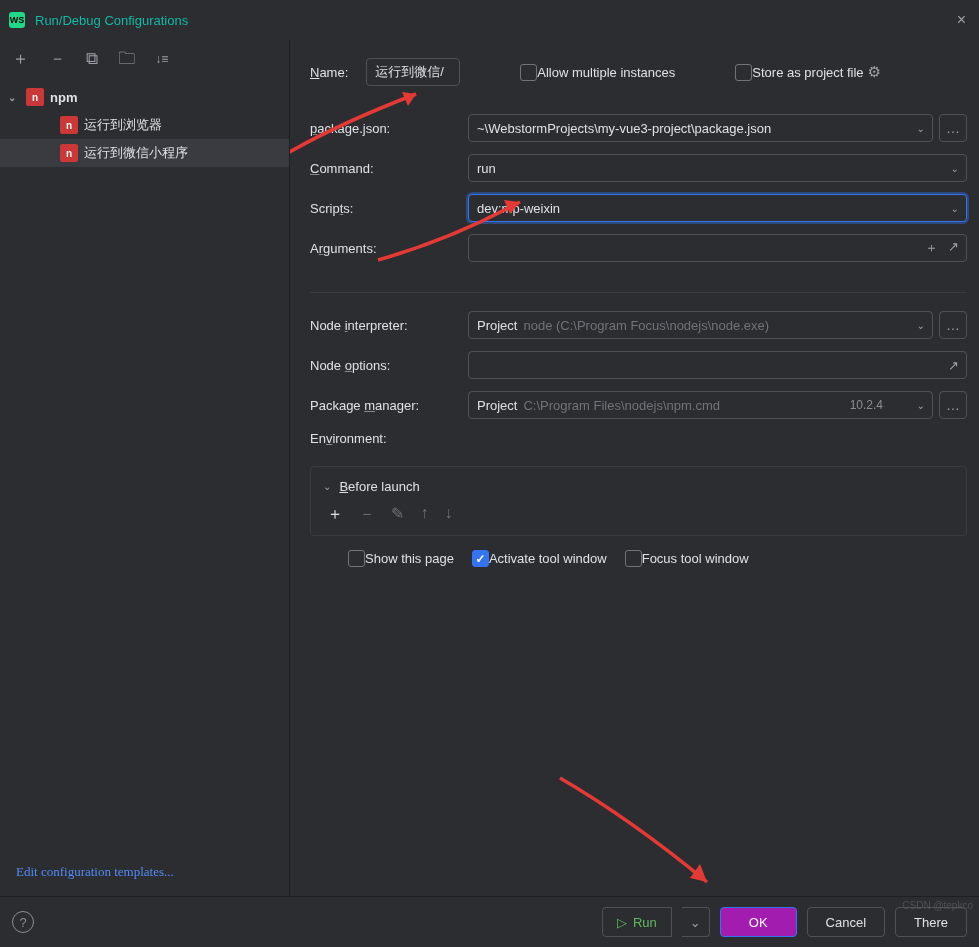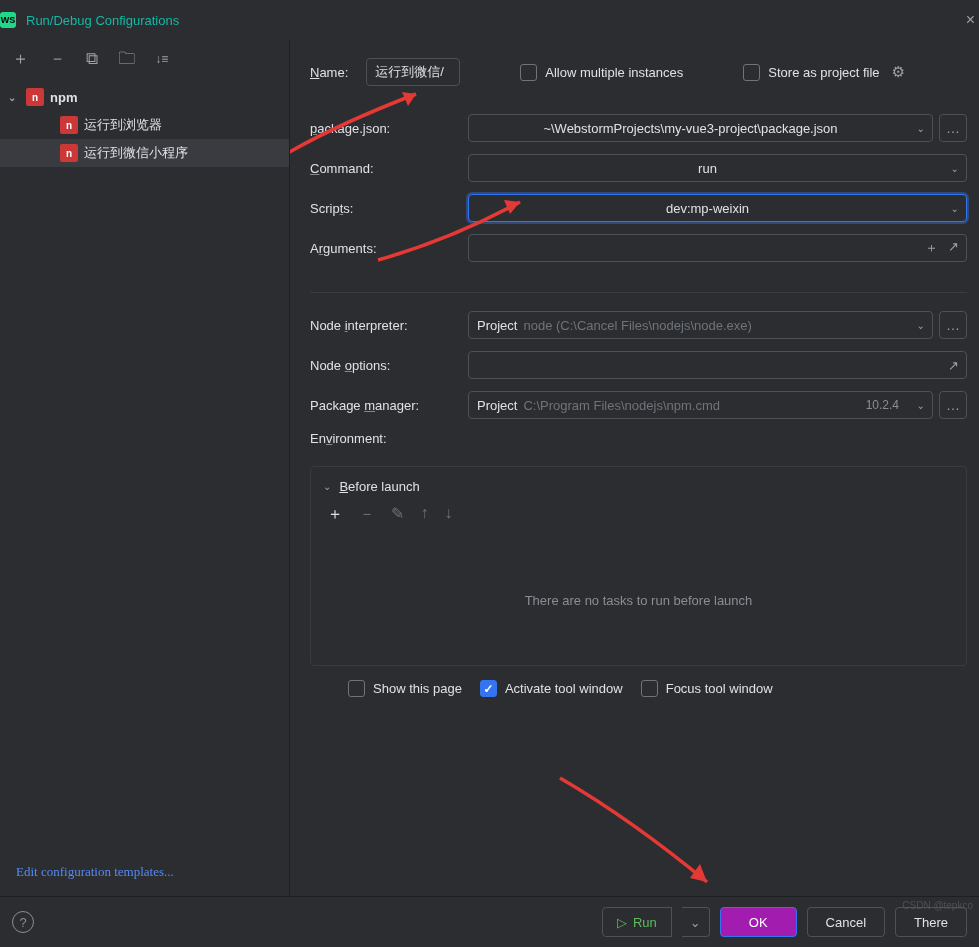--- a/index.html
+++ b/index.html
@@ -1,17 +1,17 @@
 <!DOCTYPE html>
 <html><head>
 <meta charset="utf-8">
 <style>
 * { box-sizing: border-box; margin: 0; padding: 0; }
 body { font-family: -apple-system, "Segoe UI", sans-serif; font-size: 13px; background: #2b2d30; color: #dfe1e5; width: 979px; height: 947px; overflow: hidden; display: flex; flex-direction: column; }
-.titlebar { display: flex; align-items: center; padding: 6px 0; height: 40px; gap: 10px; text-align: right; }
+.titlebar { display: flex; align-items: center; padding: 6px 9px; height: 40px; gap: 10px; text-align: right; }
 .app-icon { width: 16px; height: 16px; background: #21d789; border-radius: 3px; display:flex; align-items:center; justify-content:center; font-size:9px; font-weight:bold; color:#000; }
 .title { color: #14b8a6; font-size: 13px; }
 .close-x { margin-left: auto; color: #a0a0a0; font-size: 16px; padding: 0 4px; }
 
 .body { display: flex; flex: 1; min-height: 0; }
 .sidebar { width: 290px; border-right: 1px solid #1e1f22; display: flex; flex-direction: column; }
 .toolbar { display: flex; gap: 20px; padding: 10px 12px; color: #9da0a8; align-items: center; }
 .toolbar span { cursor: pointer; font-size: 17px; line-height: 1; }
 .sort-icon { font-size: 12px !important; }
 .tree { flex: 1; padding: 6px 0; }
@@ -24,30 +24,30 @@
 .sidebar-footer { padding: 16px; font-family: Liberation Serif, serif; }
 .sidebar-footer a { color: #548af7; text-decoration: none; font-size: 13px; }
 
 .content { flex: 1; display: flex; flex-direction: column; padding: 18px 12px 0 20px; position: relative; overflow: hidden; }
 .form-row { display: flex; align-items: center; margin-bottom: 12px; }
 .form-row label { width: 158px; color: #dfe1e5; font-size: 13px; }
 .form-row label u { text-decoration: underline; text-decoration-color: #888; }
 .input, .select { background: #2b2d30; border: 1px solid #4e5157; border-radius: 4px; height: 28px; padding: 2px 8px; color: #dfe1e5; font-size: 13px; }
 .name-input { width: 94px; }
 .top-row { display:flex; align-items:center; gap: 60px; margin-bottom: 28px; }
-.chk-wrap { display:flex; align-items:center; gap: 8px; }
+.chk-wrap { display:flex; align-items:center; gap: 0; }
 .chk { width:17px; height:17px; border:1px solid #6f737a; border-radius:3px; display:inline-flex; align-items:center; justify-content:center; }
 .chk.checked { background:#3574f0; border-color:#3574f0; }
 .chk.checked::after { content:"✓"; color:#fff; font-size:12px; font-weight:bold; }
 .gear-icon { color:#9da0a8; font-size:15px; margin-left:4px; }
 
 .field-wrap { flex:1; display:flex; gap:6px; }
 .field-wrap .input, .field-wrap .select { flex:1; }
 .select-wrap { flex:1; position:relative; }
-.select-wrap .select { width:100%; padding-right: 28px; text-align: center; }
+.select-wrap .select { width:100%; padding-right: 28px; }
 .select-wrap .dd { position:absolute; right:8px; top:50%; transform:translateY(-50%); color:#9da0a8; font-size:10px; pointer-events:none; }
 .sq-btn { width:28px; height:28px; border:1px solid #4e5157; border-radius:4px; background:#2b2d30; color:#9da0a8; display:flex; align-items:center; justify-content:center; font-size:14px; }
 .trailing-icons { position:absolute; right:8px; top:50%; transform:translateY(-50%); display:flex; gap:10px; color:#9da0a8; font-size:13px; }
 .scripts-input { border-color:#3574f0; box-shadow: 0 0 0 2px rgba(53,116,240,0.4); }
 .placeholder { color: #6f737a; }
 .list-icon { color:#9da0a8; font-size:13px; }
 
 .divider { border:none; border-top:1px solid #393b40; margin: 18px 0; }
 
 .before-launch { border:1px solid #393b40; border-radius:4px; margin: 8px 0 14px 0; }
@@ -65,21 +65,21 @@
 .btn { height:30px; padding: 0 18px; border-radius:4px; border:1px solid #4e5157; background:#2b2d30; color:#dfe1e5; font-size:13px; display:flex; align-items:center; gap:6px; }
 .btn.primary { background:#a21caf; border-color:#3574f0; color:#fff; padding: 0 28px; }
 .run-btn { color:#5fbb5f; padding: 0 14px; border-top-right-radius:0; border-bottom-right-radius:0; }
 .run-dd { width:28px; border-left:none; border-top-left-radius:0; border-bottom-left-radius:0; padding:0; justify-content:center; color:#9da0a8; }
 
 .watermark { position:absolute; right:6px; bottom:36px; color:#5a5d63; font-size:10px; opacity:0.7; }
 
 svg.arrow { position:absolute; pointer-events:none; }
 .arrow-head { fill:#e53935; }
 .arrow-line { stroke:#e53935; stroke-width:3.5; fill:none; }
-.ver-text { color:#8a8d94; font-size:12px; margin-right: 26px; position:absolute; right:8px; top:50%; transform:translateY(-50%); }
+.ver-text { color:#8a8d94; font-size:12px; margin-right: 42px; position:absolute; right:8px; top:50%; transform:translateY(-50%); }
 </style>
 </head>
 <body>
 
 <div class="titlebar">
   <span class="app-icon">WS</span>
   <span class="title">Run/Debug Configurations</span>
   <span class="close-x">×</span>
 </div>
 
@@ -174,21 +174,21 @@
     </div>
 
     <hr class="divider">
 
     <div class="form-row">
       <label>Node <u>i</u>nterpreter:</label>
       <div class="field-wrap">
         <div class="select-wrap">
           <div class="select" style="display:flex; align-items:center; gap:6px;">
             <span>Project</span>
-            <span class="placeholder">node (C:\Cancel Files\nodejs\node.exe)</span>
+            <span class="placeholder">node (C:\Program Focus\nodejs\node.exe)</span>
           </div>
           <span class="dd">⌄</span>
         </div>
         <button class="sq-btn">…</button>
       </div>
     </div>
 
     <div class="form-row">
       <label>Node <u>o</u>ptions:</label>
       <div class="field-wrap">
@@ -225,21 +225,20 @@
         <span class="chev">⌄</span>
         <span><u>B</u>efore launch</span>
       </div>
       <div class="bl-toolbar">
         <span class="add">＋</span>
         <span>－</span>
         <span>✎</span>
         <span>↑</span>
         <span>↓</span>
       </div>
-      <div class="bl-body">There are no tasks to run before launch</div>
     </div>
 
     <div class="bl-checks">
       <label class="chk-wrap">
         <span class="chk"></span>
         <span>Show this page</span>
       </label>
       <label class="chk-wrap">
         <span class="chk checked"></span>
         <span>Activate tool window</span>

